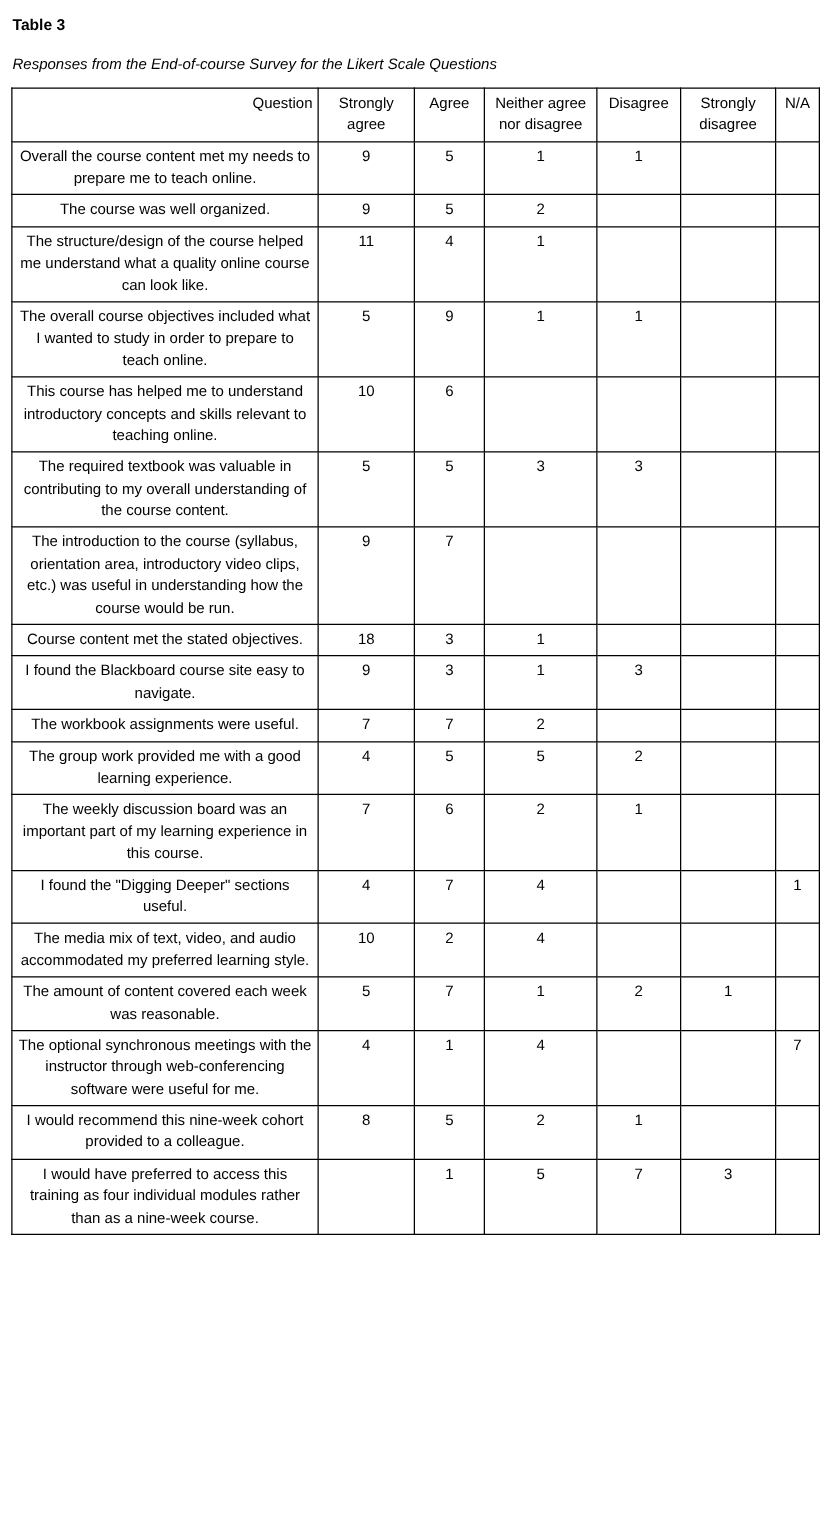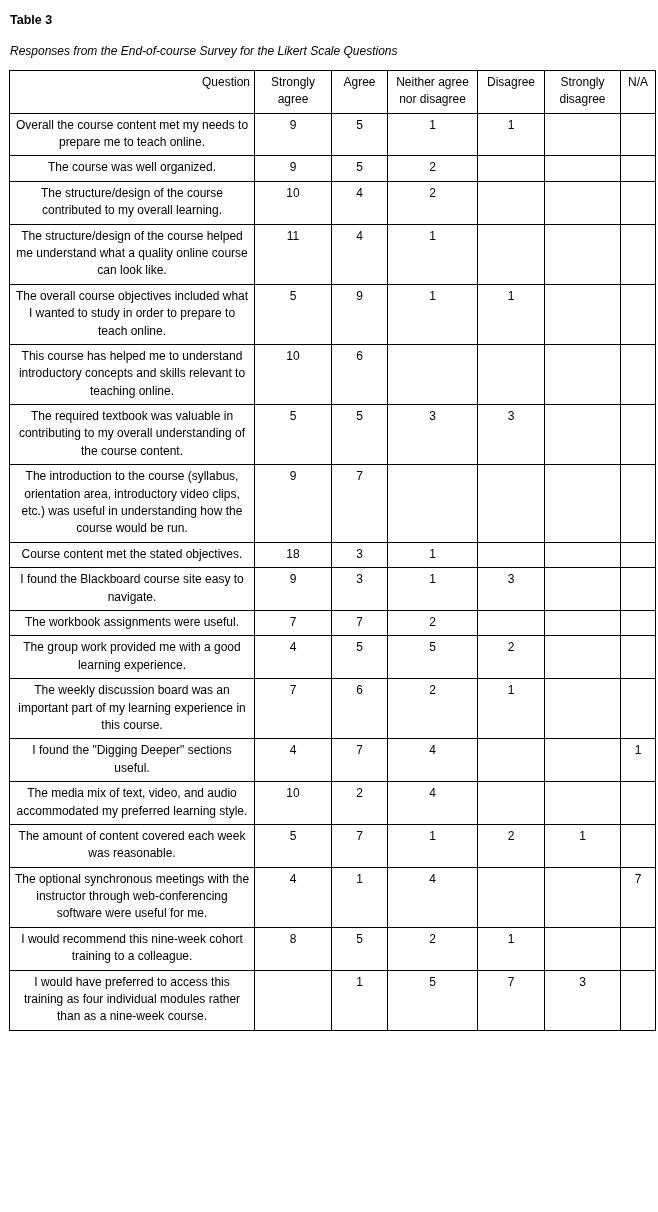--- a/index.html
+++ b/index.html
@@ -108,29 +108,20 @@
         <tr>
           <td class="q-cell">The course was well organized.</td>
           <td class="num">9</td>
           <td class="num">5</td>
           <td class="num">2</td>
           <td class="num"></td>
           <td class="num"></td>
           <td class="num"></td>
         </tr>
         <tr>
-          <td class="q-cell">The structure/design of the course contributed to my overall learning.</td>
-          <td class="num">10</td>
-          <td class="num">4</td>
-          <td class="num">2</td>
-          <td class="num"></td>
-          <td class="num"></td>
-          <td class="num"></td>
-        </tr>
-        <tr>
           <td class="q-cell">The structure/design of the course helped me understand what a quality online course can look like.</td>
           <td class="num">11</td>
           <td class="num">4</td>
           <td class="num">1</td>
           <td class="num"></td>
           <td class="num"></td>
           <td class="num"></td>
         </tr>
         <tr>
           <td class="q-cell">The overall course objectives included what I wanted to study in order to prepare to teach online.</td>
@@ -243,21 +234,21 @@
         <tr>
           <td class="q-cell">The optional synchronous meetings with the instructor through web-conferencing software were useful for me.</td>
           <td class="num">4</td>
           <td class="num">1</td>
           <td class="num">4</td>
           <td class="num"></td>
           <td class="num"></td>
           <td class="num">7</td>
         </tr>
         <tr>
-          <td class="q-cell">I would recommend this nine-week cohort training to a colleague.</td>
+          <td class="q-cell">I would recommend this nine-week cohort provided to a colleague.</td>
           <td class="num">8</td>
           <td class="num">5</td>
           <td class="num">2</td>
           <td class="num">1</td>
           <td class="num"></td>
           <td class="num"></td>
         </tr>
         <tr>
           <td class="q-cell">I would have preferred to access this training as four individual modules rather than as a nine-week course.</td>
           <td class="num"></td>

